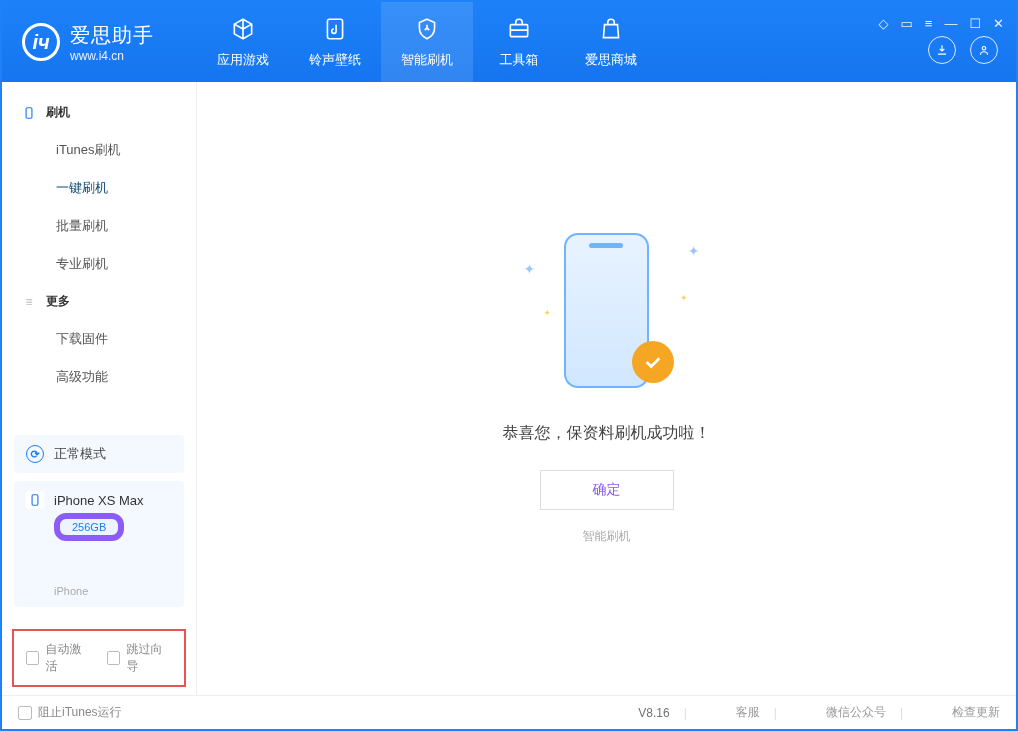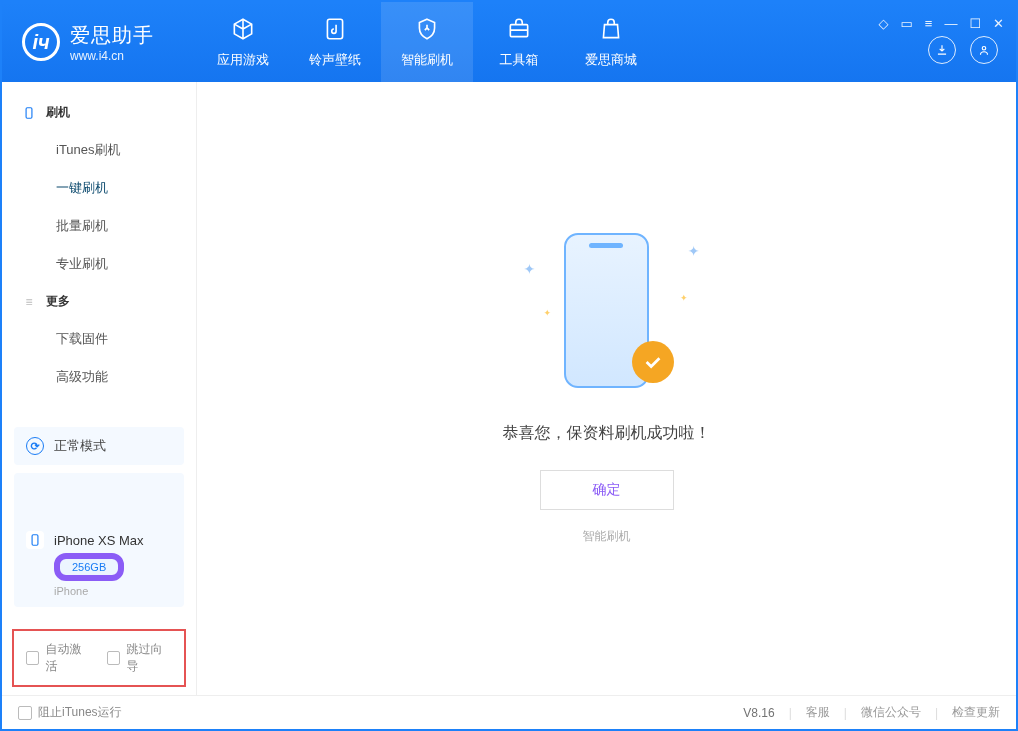--- a/index.html
+++ b/index.html
@@ -27,23 +27,23 @@
   .side-scroll { flex: 1; padding-top: 12px;}
   .cat-title { display: flex; align-items: center; gap: 10px; padding: 10px 20px; font-size: 12px; color: #333; font-weight: 700;}
   .cat-title .cat-icon { width:14px; height:14px; display:flex; align-items:center; justify-content:center; color:#1a7cf5;}
   .side-item { padding: 10px 18px 10px 54px; font-size: 13px; color: #555; cursor: pointer;}
   .side-item.active { color: #0c4a6e; }
   
   .device-cards { padding: 10px 12px; }
   .card { background: #f4f9ff; border-radius: 4px; padding: 10px 12px; margin-bottom: 8px; display: flex; align-items: center; gap: 10px; font-size: 13px; color: #444;}
   .card .ic { width: 18px; height: 18px; border: 1.5px solid #1a7cf5; border-radius: 50%; display:flex; align-items:center; justify-content:center; color:#1a7cf5; font-size:11px; font-weight:bold;}
   .card-device { flex-direction: column; align-items: flex-start; gap: 4px;}
-  .card-device .row1 { display:flex; align-items:center; gap:10px; font-weight:500; color:#333;margin-top:48px;}
+  .card-device .row1 { display:flex; align-items:center; gap:10px; font-weight:500; color:#333;}
   .pill { padding: 2px 12px; border:6px solid #8b5cf6; border-radius: 12px; font-size:11px; color:#1a7cf5; background: #ecf5ff;}
-  .sub { font-size:11px; color:#aaa; padding-left:28px;}
+  .sub { font-size:11px; color:#aaa; padding-left:28px;margin-top:40px;}
   
   .check-row { border: 2px solid #e55353; padding: 10px 12px; display:flex; gap: 16px; align-items:center; margin: 4px 10px 8px 10px;}
   .chk { display:flex; gap:6px; align-items:center; font-size:12px; color:#888; cursor:pointer;}
   .box { width:14px; height:14px; border:1px solid #bbb; border-radius:2px; background:#fff;}
   
   
   .main { flex:1; display:flex; flex-direction:column; align-items:center; justify-content:center; position:relative; background:#fff;}
   .hero { width:130px; height:160px; position:relative; margin-bottom:30px;}
   .phone { width:85px; height:155px; border:2px solid #6fb4ff; border-radius:14px; background: linear-gradient(180deg,#e8f3ff,#d1e7ff); position:absolute; left:22px; top:0; }
   .phone::before { content:''; position:absolute; left:50%; transform:translateX(-50%); top:8px; width:34px; height:5px; background:#6fb4ff; border-radius:3px;}
@@ -55,21 +55,21 @@
   
   .success-text { font-size:16px; color:#444; margin-bottom:26px;}
   .confirm-btn { padding: 10px 52px; border:1px solid #ddd; background:#fff; font-size:14px; color:#8b5cf6; cursor:pointer; margin-bottom:18px;}
   .loglink { font-size:12px; color:#aaa; cursor:pointer;}
   
   
   .footer { height: 34px; border-top:1px solid #eee; display:flex; align-items:center; padding:0 16px; font-size:12px; color:#999;}
   .footer .left { display:flex; align-items:center; gap:8px;}
   .footer .right { margin-left:auto; display:flex; align-items:center; gap:14px;}
   .footer .sep { color:#ddd;}
-  .footer a { color:#999; text-decoration:none; cursor:pointer;}
+  .footer a { color:#999; text-decoration:none; cursor:pointer;margin-left:35px;}
 </style>
 </head>
 <body>
 
 <div class="window">
 
   <div class="header">
     <div class="logo-block">
       <div class="logo-circle">iч</div>
       <div class="logo-text">

